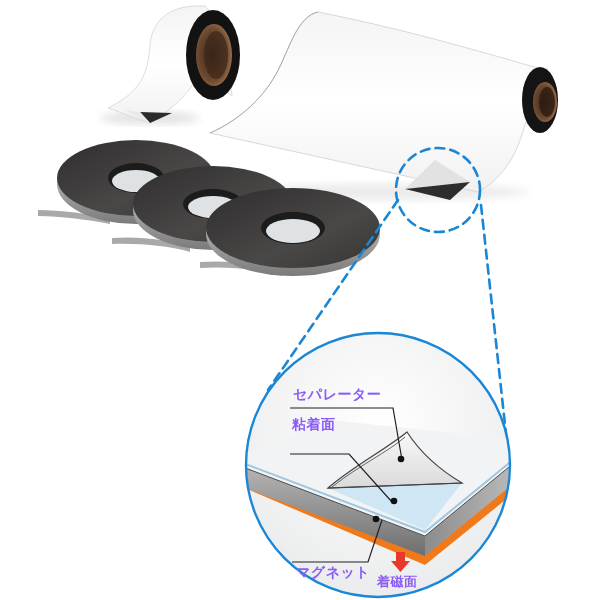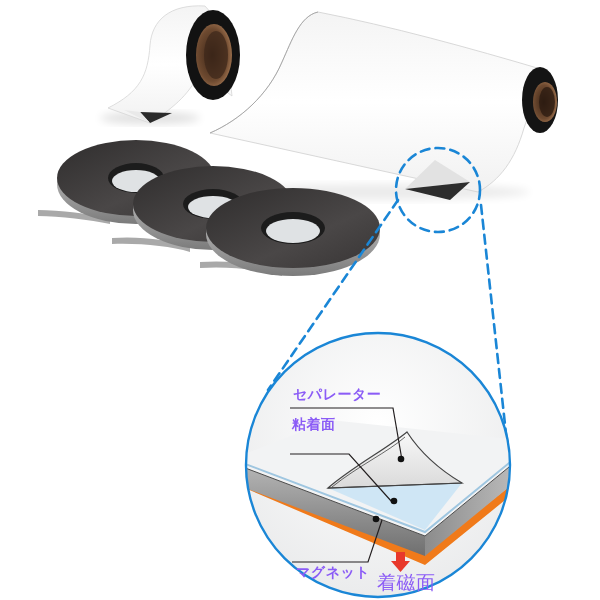--- a/index.html
+++ b/index.html
@@ -1,21 +1,21 @@
 <!DOCTYPE html>
 <html><head>
 <meta charset="utf-8">
 <style>
   html, body { margin: 0; padding: 0; background: #ffffff; }
   body { width: 600px; height: 600px; overflow: hidden; position: relative;
          font-family: "DejaVu Sans", sans-serif; }
   #stage { position: absolute; left: 0; top: 0; width: 600px; height: 600px; }
   .lbl { position: absolute; font-size: 14px; color: #8b5cf6; white-space: nowrap;
          letter-spacing: 0.5px; line-height: 16px; font-weight: bold; }
-  .lbl-small { font-size: 19px; font-weight: normal; }
+  .lbl-small { font-size: 13px; font-weight: bold; }
 </style>
 </head>
 <body>
 
 <svg id="stage" viewBox="0 0 600 600" xmlns="http://www.w3.org/2000/svg">
   <defs>
     <linearGradient id="sheetGrad" x1="0" y1="0" x2="0" y2="1">
       <stop offset="0" stop-color="#f4f4f4"></stop>
       <stop offset="0.5" stop-color="#ffffff"></stop>
       <stop offset="1" stop-color="#f1f1f1"></stop>

